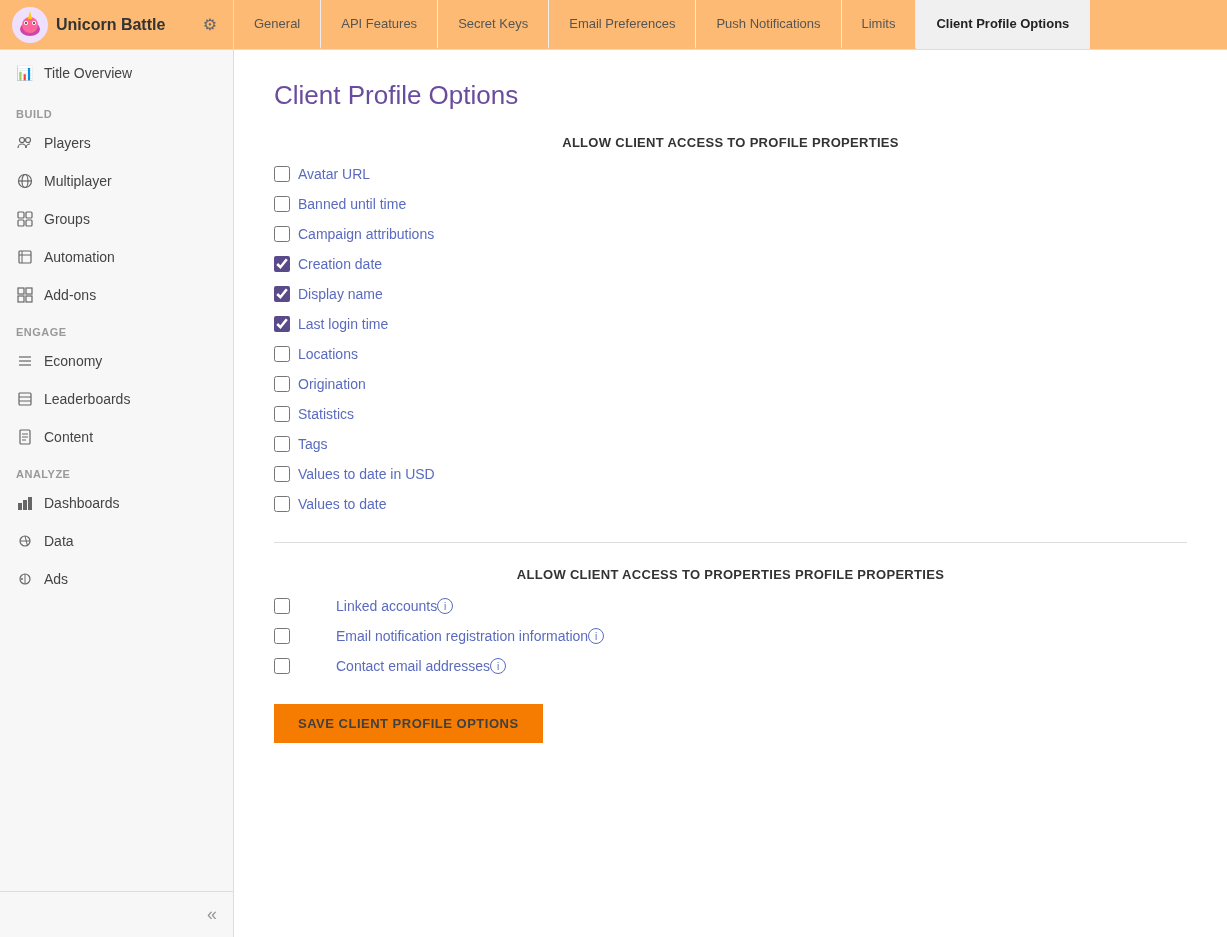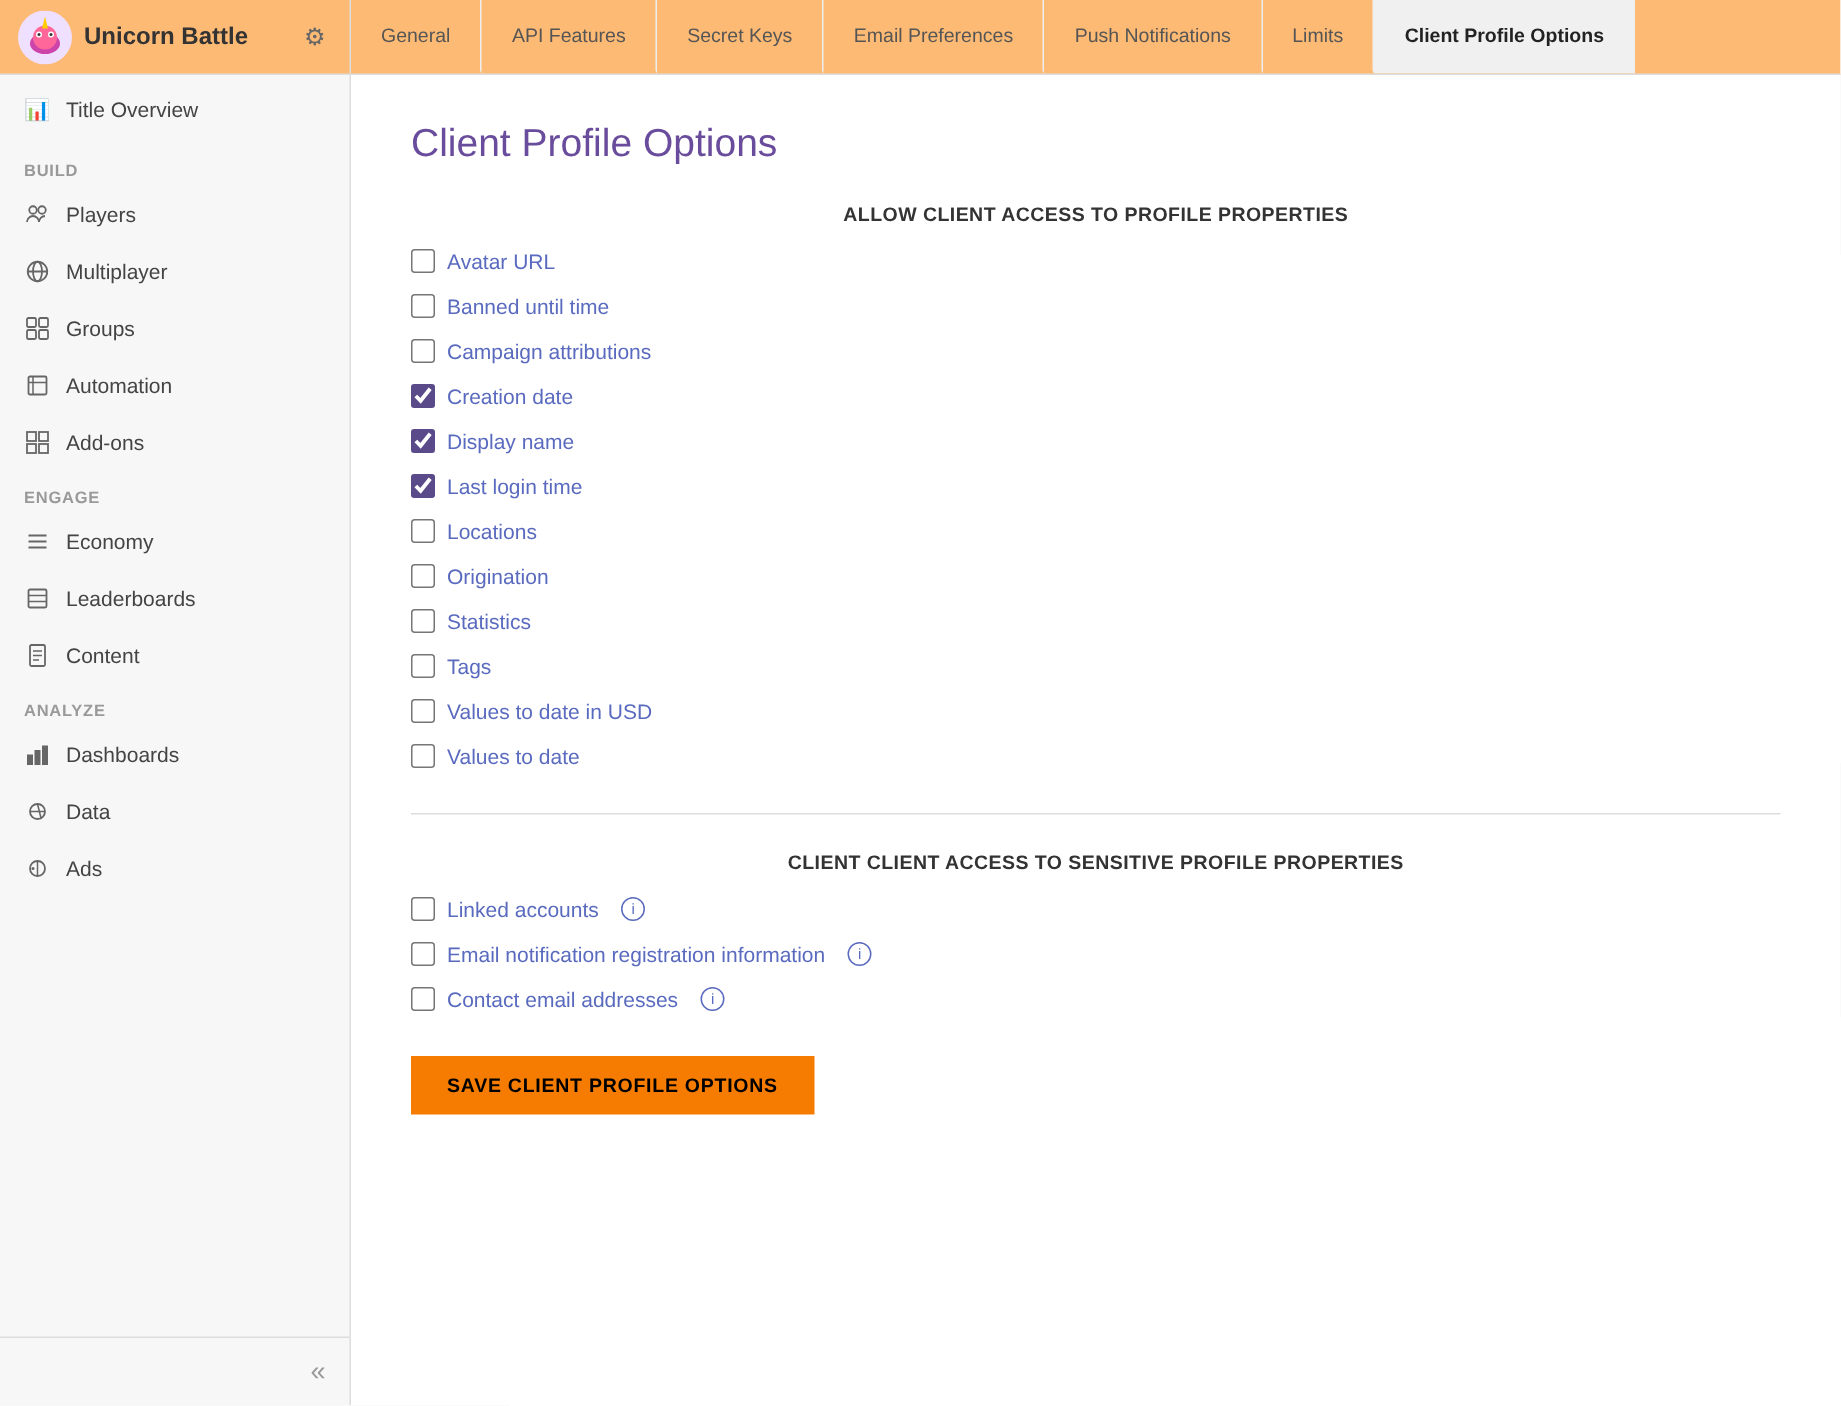--- a/index.html
+++ b/index.html
@@ -174,21 +174,22 @@
       accent-color: #5a4a8a;
       flex-shrink: 0;
     }
     .checkbox-label {
       color: #5a6bbf;
       font-size: 14px;
     }
     .checkbox-label.has-info {
       display: flex;
       align-items: flex-start;
-      gap: 15px;
+      gap: 0;
+      margin-left: 38px;
     }
     .info-icon {
       width: 16px;
       height: 16px;
       border-radius: 50%;
       border: 1px solid #5a6bbf;
       display: inline-flex;
       align-items: center;
       justify-content: center;
       font-size: 10px;
@@ -198,21 +199,21 @@
     }
 
     .divider {
       border: none;
       border-top: 1px solid #ddd;
       margin: 8px 0 24px 0;
     }
 
     .save-btn {
       background: #f57c00;
-      color: #000000;
+      color: #404040;
       border: none;
       padding: 12px 24px;
       font-size: 13px;
       font-weight: 700;
       letter-spacing: 0.5px;
       cursor: pointer;
       text-transform: uppercase;
     }
   </style>
 </head>
@@ -428,21 +429,21 @@
         <span class="checkbox-label">Values to date in USD</span>
       </label>
       <label class="checkbox-item">
         <input type="checkbox" style="">
         <span class="checkbox-label">Values to date</span>
       </label>
     </div>
 
     <hr class="divider">
 
-    <div class="section-heading">CLIENT CLIENT ACCESS TO SENSITIVE PROFILE PROPERTIES</div>
+    <div class="section-heading">ALLOW CLIENT ACCESS TO PROPERTIES PROFILE PROPERTIES</div>
 
     <div class="checkbox-list">
       <label class="checkbox-item">
         <input type="checkbox" style="">
         <span class="checkbox-label has-info">
           <span>Linked accounts</span>
           <span class="info-icon">i</span>
         </span>
       </label>
       <label class="checkbox-item">

